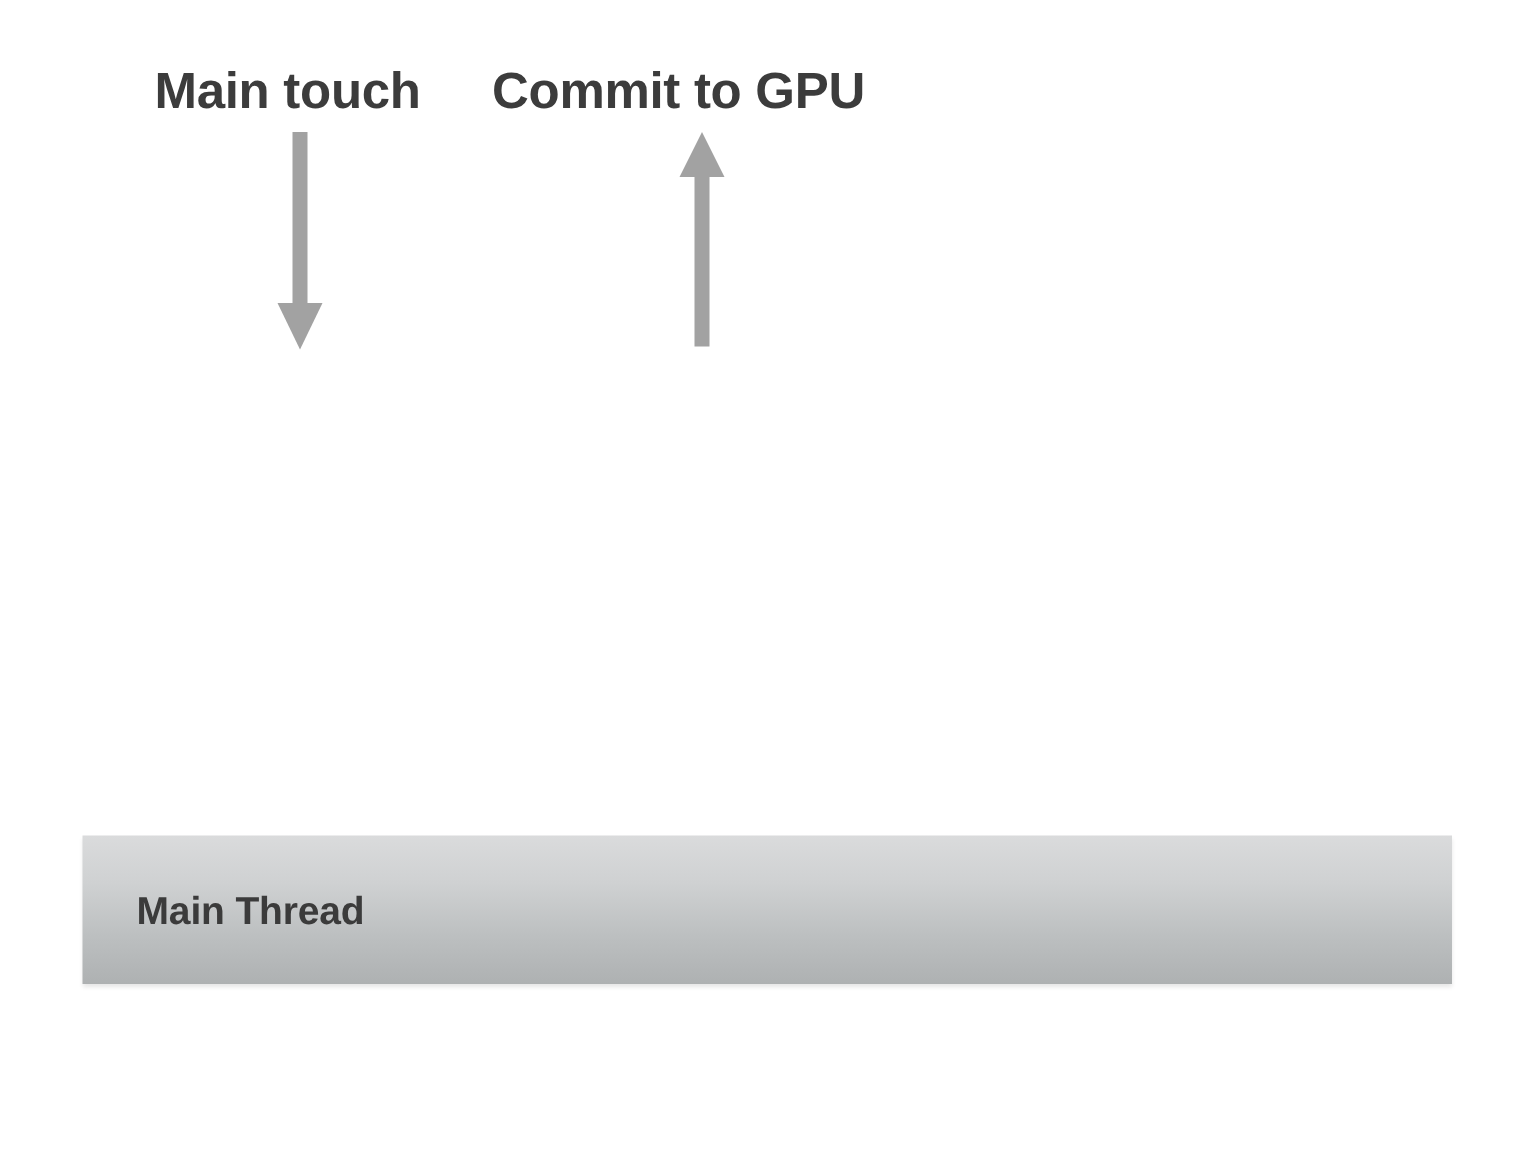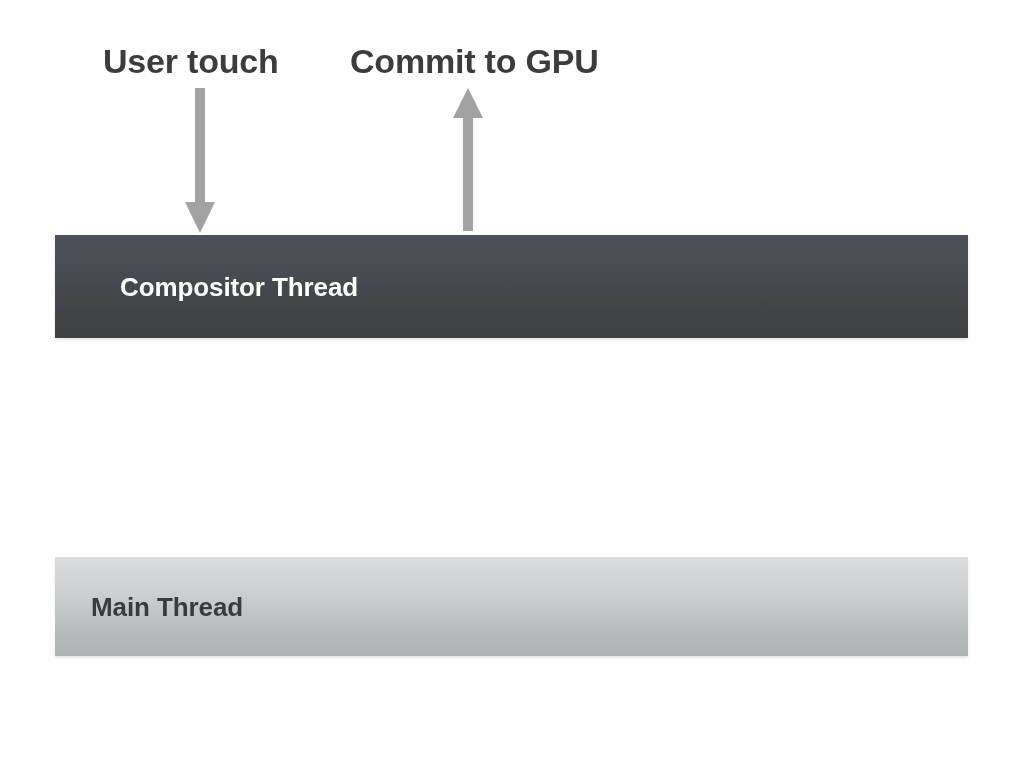--- a/index.html
+++ b/index.html
@@ -27,21 +27,21 @@
     line-height: 34px;
     color: #3c3c3c;
     letter-spacing: -0.2px;
     white-space: nowrap;
   }
   #label-user-touch {
     left: 103px;
     top: 44px;
   }
   #label-commit-gpu {
-    left: 350px;
+    left: 328px;
     top: 44px;
   }
 
   
   .arrow-svg {
     position: absolute;
     overflow: visible;
   }
   #arrow-user-touch {
     left: 183px;
@@ -93,35 +93,32 @@
   #bar-main-thread .bar-label {
     color: #3b3b3b;
     margin-left: 36px;
   }
 </style>
 </head>
 <body>
 
 <div class="canvas">
 
-  <div class="label-top" id="label-user-touch">User touch</div>
+  <div class="label-top" id="label-user-touch">Main touch</div>
 
   <div class="label-top" id="label-commit-gpu">Commit to GPU</div>
 
   <svg class="arrow-svg" id="arrow-user-touch" viewBox="0 0 34 146">
     <rect x="12" y="0" width="10" height="116" fill="#a2a2a2"></rect>
     <polygon points="2,114 32,114 17,145" fill="#a2a2a2"></polygon>
   </svg>
 
   <svg class="arrow-svg" id="arrow-commit-gpu" viewBox="0 0 34 144">
     <rect x="12" y="29" width="10" height="115" fill="#a2a2a2"></rect>
     <polygon points="2,31 32,31 17,1" fill="#a2a2a2"></polygon>
   </svg>
 
-  <div class="thread-bar" id="bar-compositor-thread">
-    <span class="bar-label">Compositor Thread</span>
-  </div>
 
   <div class="thread-bar" id="bar-main-thread">
     <span class="bar-label">Main Thread</span>
   </div>
 
 </div>
 
 </body></html>

